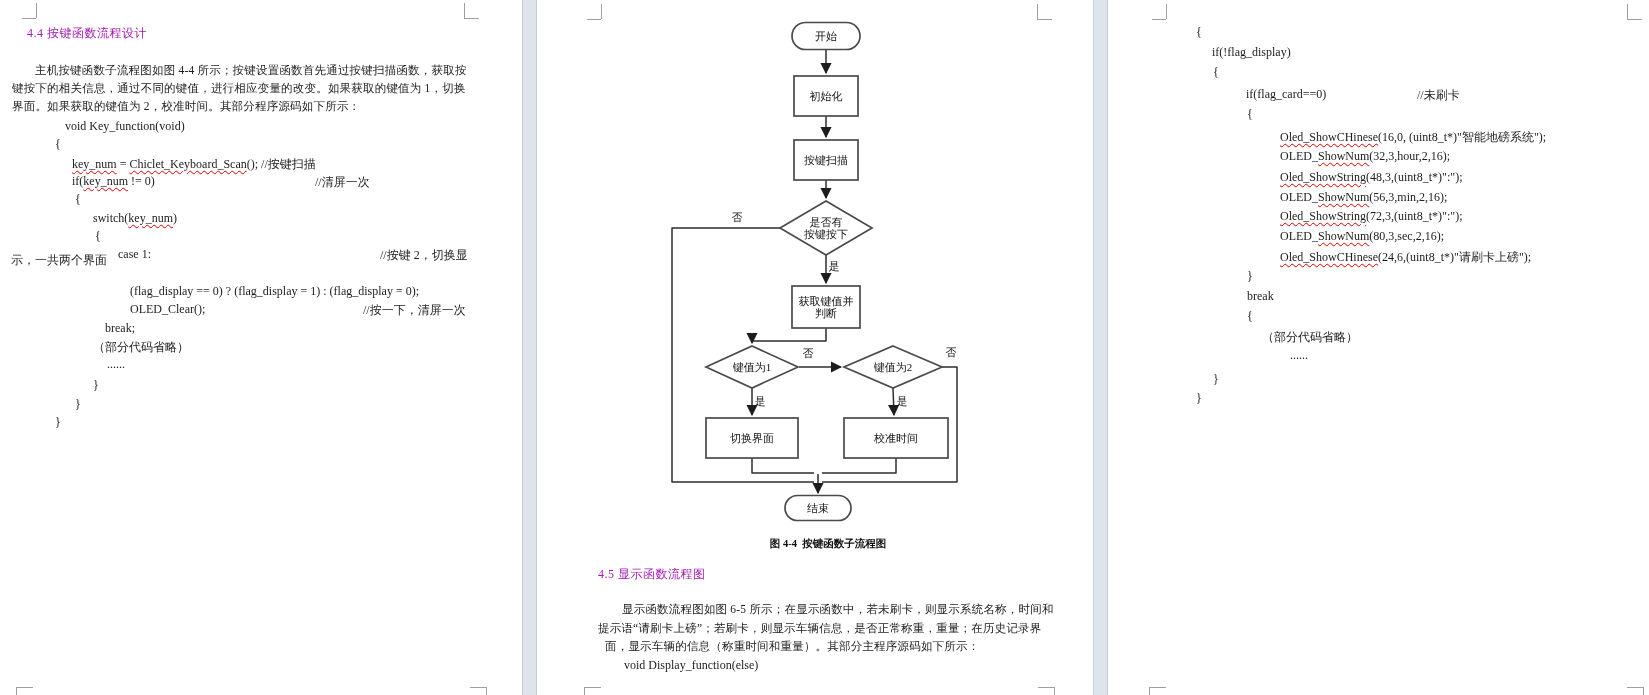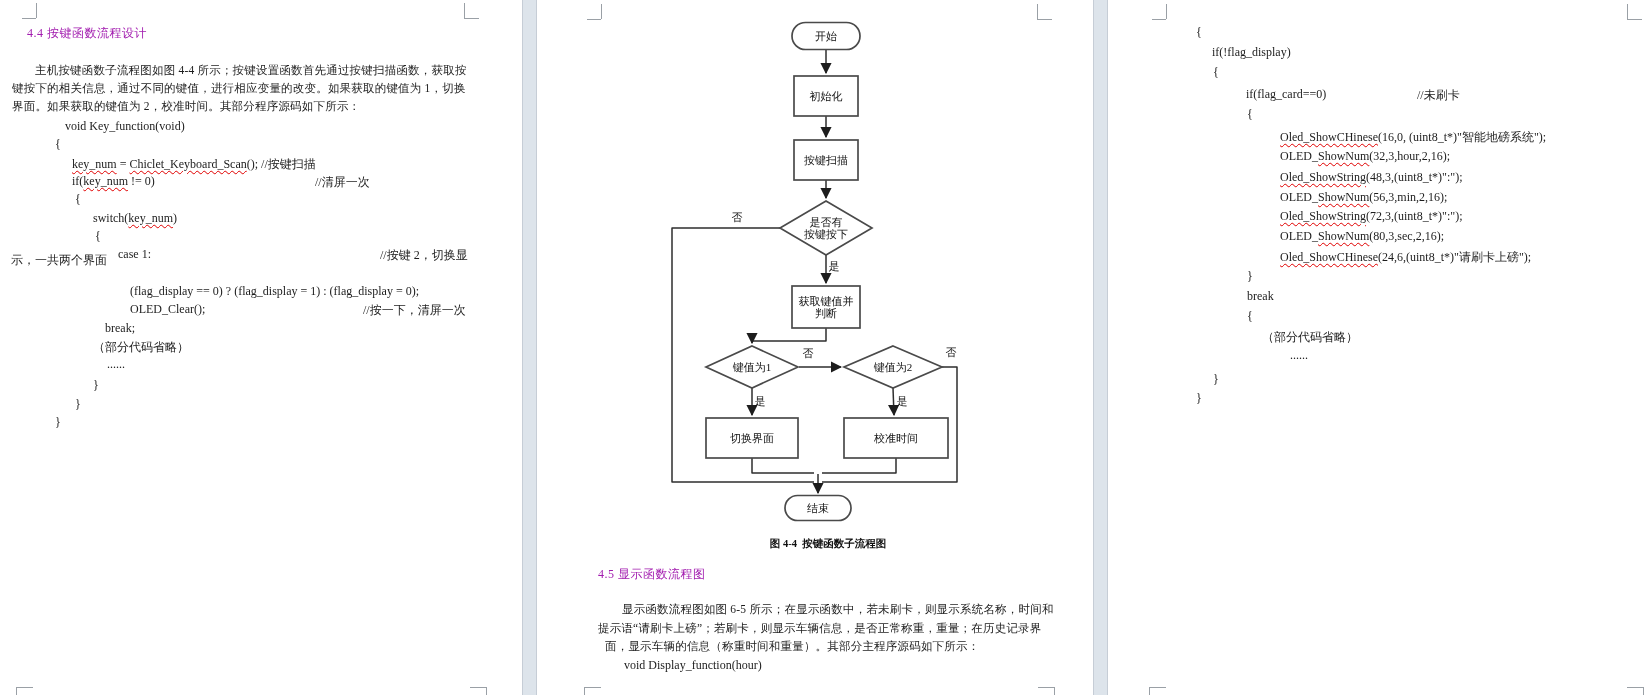--- a/index.html
+++ b/index.html
@@ -160,21 +160,21 @@
       </svg>
     </div>
   <div class="caption" style="left:828px;top:537px;">图 4-4  按键函数子流程图</div>
   <div class="h-cn" style="left:598px;top:566px;">4.5 显示函数流程图</div>
   <div>
       <div class="line body-cn" style="left: 622px; top: 602px;">显示函数流程图如图 6-5 所示；在显示函数中，若未刷卡，则显示系统名称，时间和</div>
       <div class="line body-cn" style="left: 598px; top: 621px;">提示语“请刷卡上磅”；若刷卡，则显示车辆信息，是否正常称重，重量；在历史记录界</div>
       <div class="line body-cn" style="left: 598px; top: 639px; margin-left: 7px;">面，显示车辆的信息（称重时间和重量）。其部分主程序源码如下所示：</div>
     </div>
   <div>
-      <div class="line code" style="left: 624px; top: 658px;">void Display_function(hour)</div>
+      <div class="line code" style="left: 624px; top: 658px;">void Display_function(else)</div>
     </div>
 
   <div>
       <div class="line code" style="left: 1196px; top: 25px;">{</div>
       <div class="line code" style="left: 1212px; top: 45px;">if(!flag_display)</div>
       <div class="line code" style="left: 1213px; top: 65px;">{</div>
       <div class="line code" style="left: 1246px; top: 87px;">if(flag_card==0)<span class="comment-abs" style="left: 171px;">//未刷卡</span></div>
       <div class="line code" style="left: 1247px; top: 107px;">{</div>
       <div class="line code" style="left: 1280px; top: 129px;"><span class="wavy">Oled_ShowCHinese</span>(16,0, (uint8_t*)"智能地磅系统");</div>
       <div class="line code" style="left: 1280px; top: 149px;">OLED_<span class="wavy">ShowNum</span>(32,3,hour,2,16);</div>

